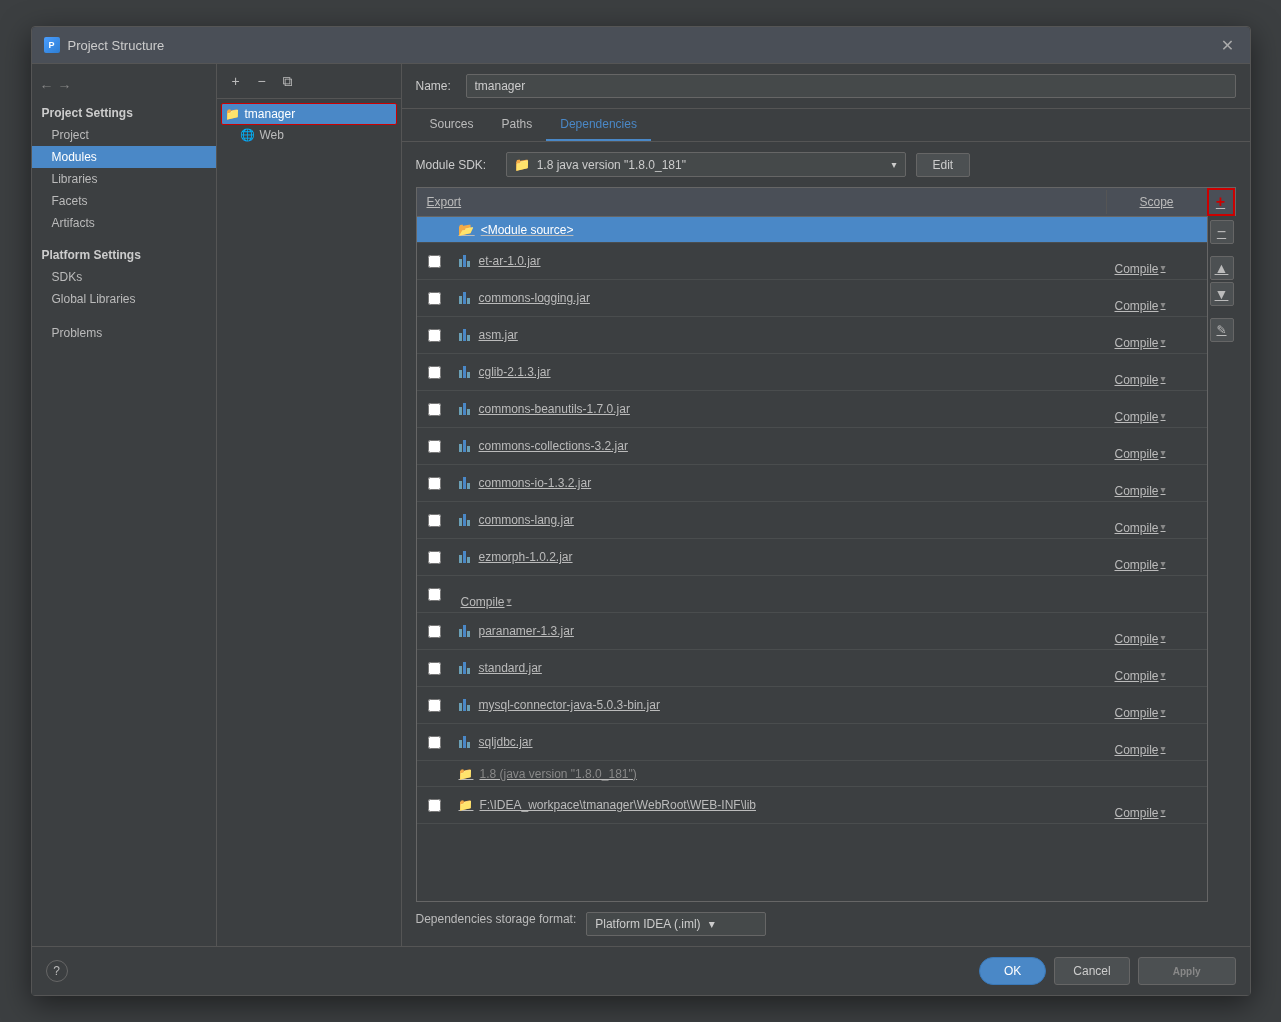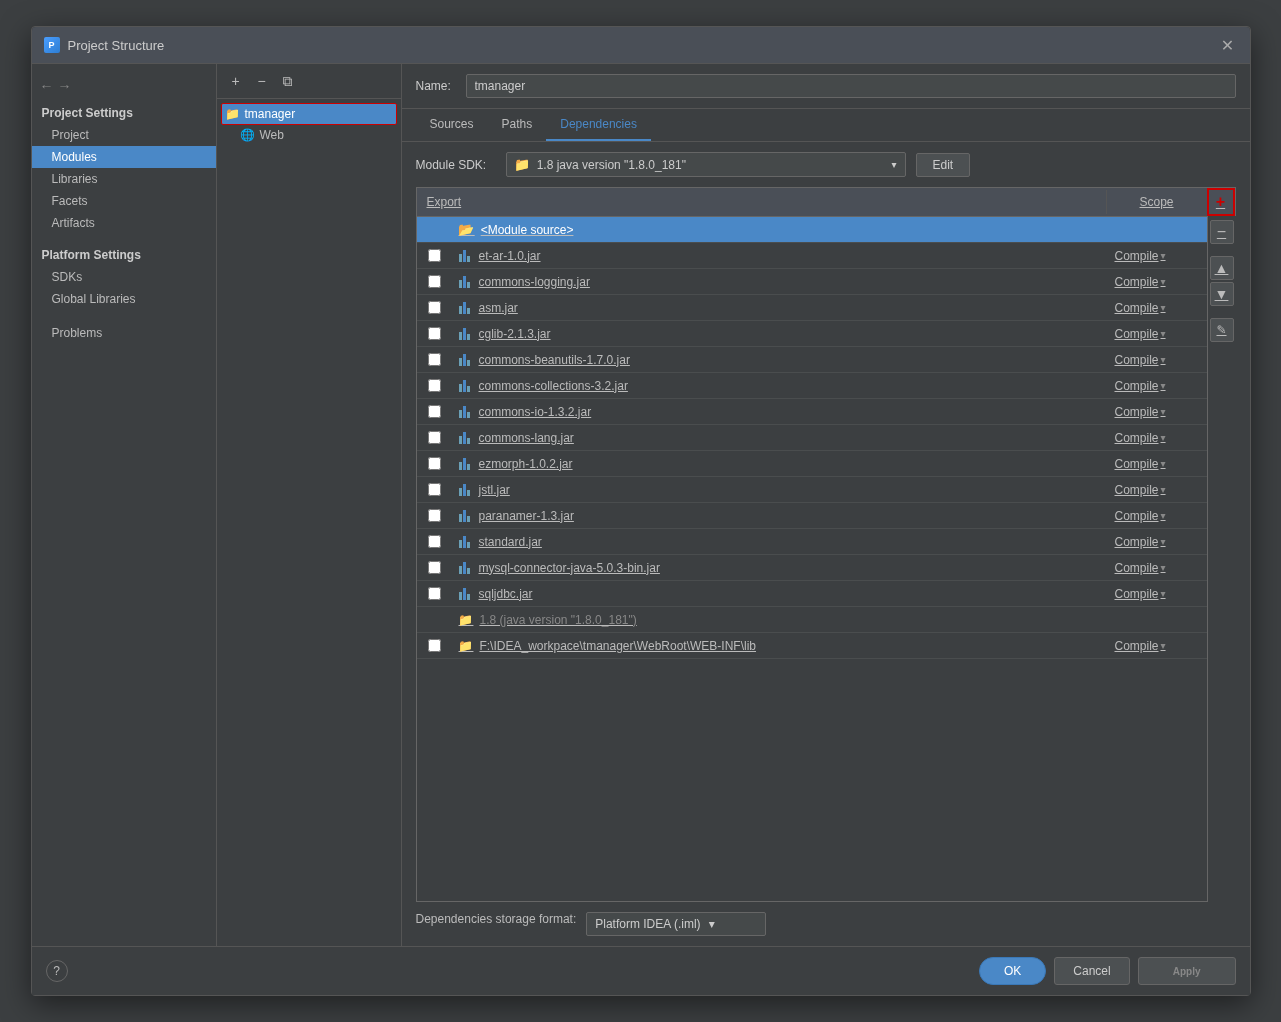--- a/index.html
+++ b/index.html
@@ -336,25 +336,26 @@
       align-items: center;
       gap: 6px;
       padding: 3px 6px;
       color: #bbb;
       font-size: 12px;
     }
     
     .dep-scope {
       width: 100px;
       display: flex;
-      align-items: center;
+      align-items: flex-start;
       padding: 3px 8px;
       color: #bbb;
       font-size: 12px;
       gap: 2px;
+      margin-top: 16px;
     }
     
     .scope-arrow {
       font-size: 10px;
       color: #888;
     }
     
     
     .jar-bars {
       display: flex;
@@ -791,30 +792,20 @@
                 <div class="dep-scope">
                   <span>Compile</span>
                   <span class="scope-arrow">▾</span>
                 </div>
               </div>
 
               <div class="dep-row">
                 <div class="dep-checkbox">
                     <input type="checkbox" style="">
                   </div>
-                <div class="dep-name">
-                  <span>
-                      <div class="jar-bars">
-                        <div class="jar-bar b1"></div>
-                        <div class="jar-bar b2"></div>
-                        <div class="jar-bar b3"></div>
-                      </div>
-                    </span>
-                  <span>jstl.jar</span>
-                </div>
                 <div class="dep-scope">
                   <span>Compile</span>
                   <span class="scope-arrow">▾</span>
                 </div>
               </div>
 
               <div class="dep-row">
                 <div class="dep-checkbox">
                     <input type="checkbox" style="">
                   </div>

